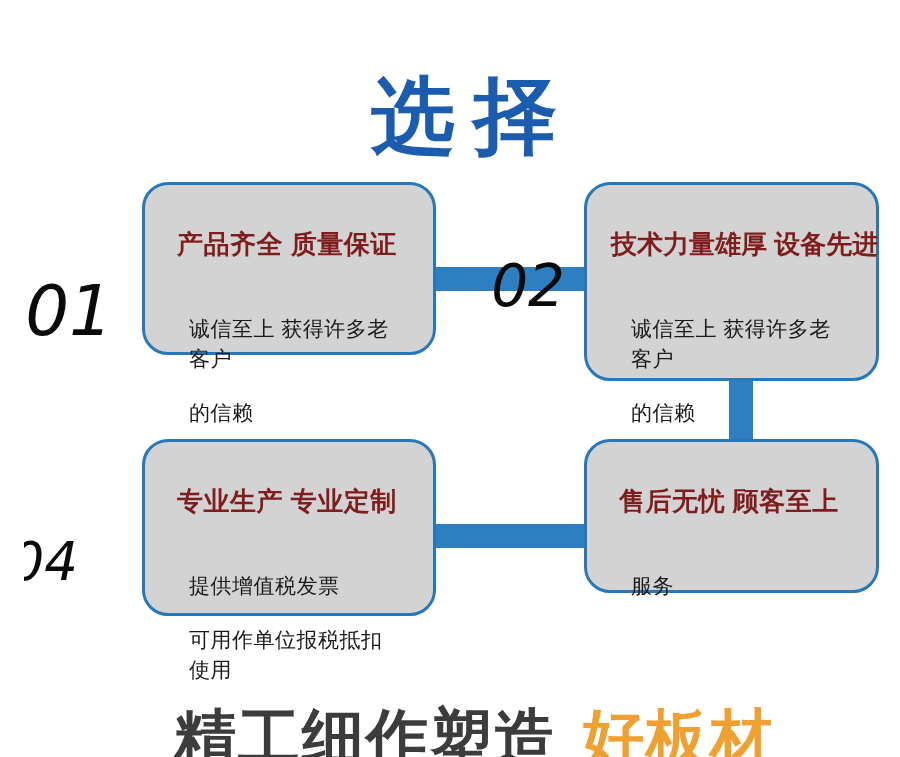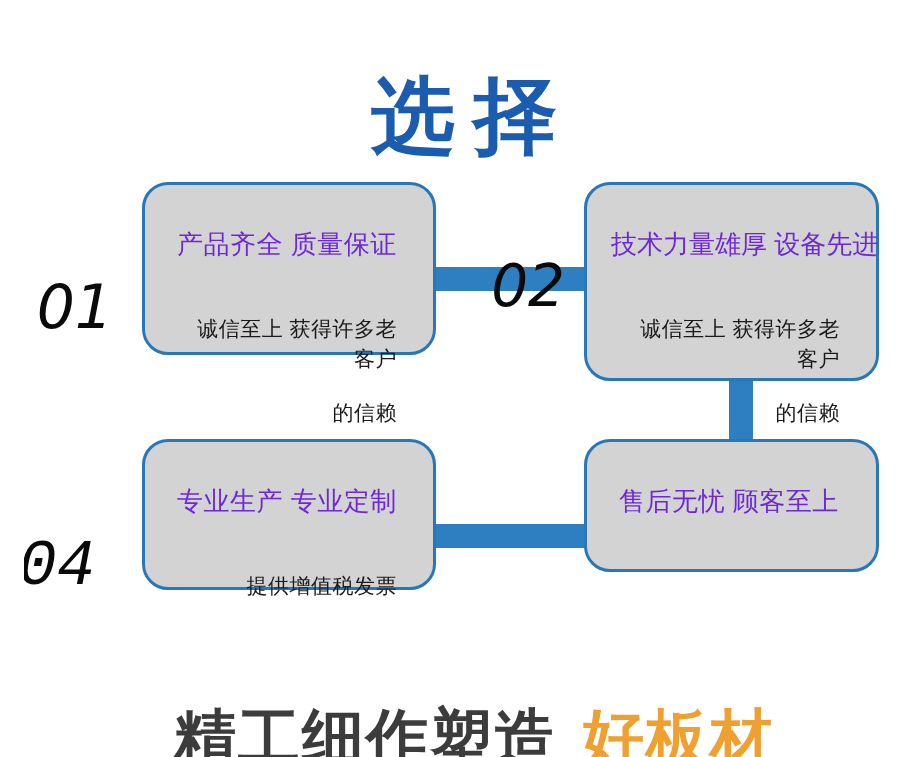--- a/index.html
+++ b/index.html
@@ -51,53 +51,52 @@
 
   
   .num {
     position: absolute;
     font-family: "DejaVu Sans", sans-serif;
     font-style: italic;
     font-weight: 400;
     color: var(--number_color, #0a0a0a);
     line-height: 1;
   }
-  #num-01 { right: 799px; top: 241px; font-size: 60px; }
+  #num-01 { right: 799px; top: 241px; font-size: 69px; }
   #num-02 { right: 347px; top: 221px; font-size: 58px; margin-left: 12px; }
   #num-03 { right: 345px; top: 501px; font-size: 86px; }
-  #num-04 { right: 817px; top: 499px; font-size: 64px; font-family: Liberation Mono, monospace; }
+  #num-04 { right: 834px; top: 499px; font-size: 53px; }
 
   
   .card {
     position: absolute;
     background: var(--card_fill, #d3d3d3);
     border: 3px solid var(--card_border, #2878b8);
     border-radius: 26px;
     padding: 30px 12px 0 20px;
   }
   #card-01 { left: 118px; top: 158px; width: 294px; height: 173px; }
   #card-02 { left: 560px; top: 158px; width: 295px; height: 199px; }
-  #card-03 { left: 560px; top: 415px; width: 295px; height: 133px; }
-  #card-04 { left: 118px; top: 415px; width: 294px; height: 151px; }
+  #card-03 { left: 560px; top: 415px; width: 295px; height: 154px; }
+  #card-04 { left: 118px; top: 415px; width: 294px; height: 177px; }
 
   .card-title {
     font-size: 26px;
-    font-weight: 400;
-    color: #6d28d9;
+    font-weight: 700;
+    color: #7f1d1d;
     white-space: nowrap;
     margin-bottom: 16px;
     letter-spacing: 0.5px;
   }
   #card-02 .card-title { margin-left: -8px; letter-spacing: 0; }
   .card-desc {
     font-size: 21px;
     color: #1a1a1a;
     line-height: 1.42;
     letter-spacing: 0.5px;
-    text-align: right;
   }
 
   
   .footer {
     position: absolute;
     top: 668px;
     left: 0;
     width: 900px;
     text-align: center;
     white-space: nowrap;
@@ -145,27 +144,29 @@
     <div class="card-title">技术力量雄厚 设备先进</div>
     <div class="card-desc">
       <div>诚信至上 获得许多老客户</div>
       <div>的信赖</div>
     </div>
   </div>
 
   <div class="card" id="card-03">
     <div class="card-title">售后无忧 顾客至上</div>
     <div class="card-desc">
+      <div>服务</div>
     </div>
   </div>
 
   <div class="card" id="card-04">
     <div class="card-title">专业生产 专业定制</div>
     <div class="card-desc">
       <div>提供增值税发票</div>
+      <div>可用作单位报税抵扣使用</div>
     </div>
   </div>
 
   <div class="footer">
     <span class="footer-main">精工细作塑造</span><span class="footer-accent">好板材</span>
   </div>
 
 </div>
 
 </body></html>

